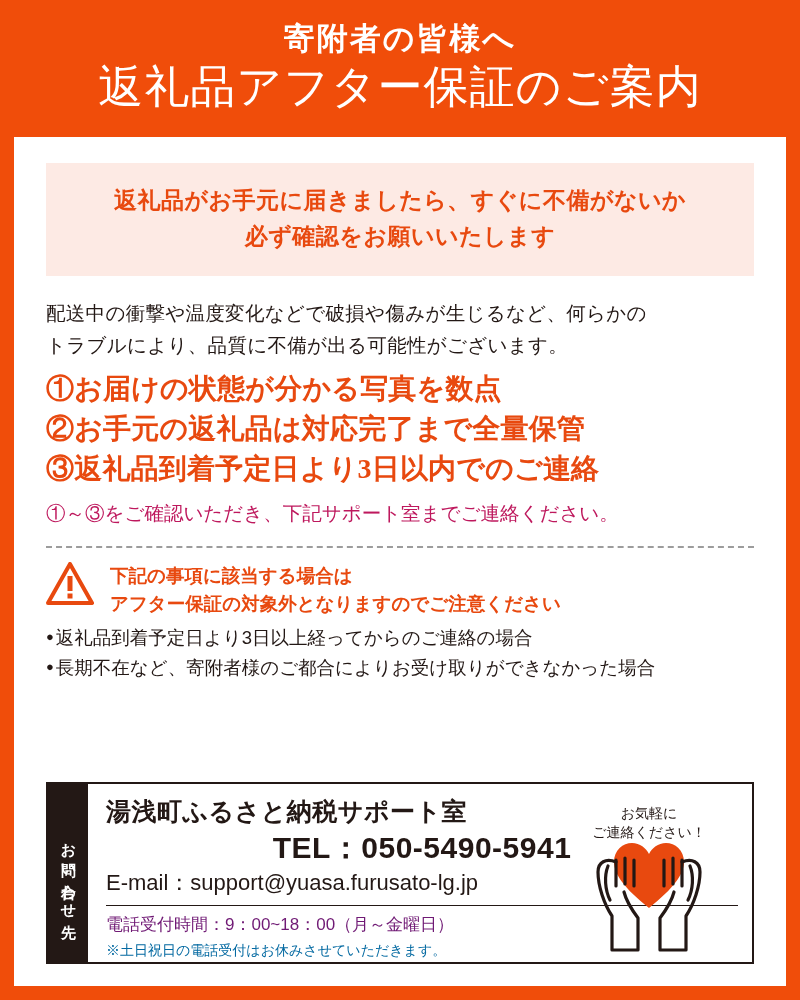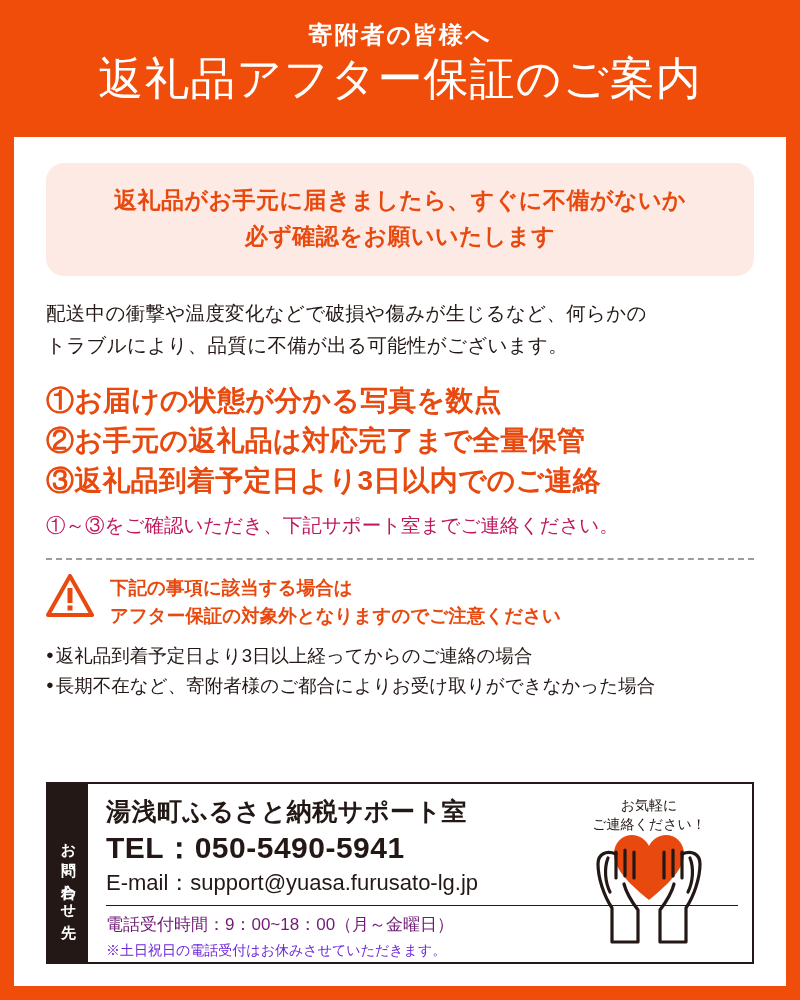--- a/index.html
+++ b/index.html
@@ -23,21 +23,21 @@
   
   .header {
     height: 137px;
     background: #f04d0a;
     color: #ffffff;
     text-align: center;
     padding-top: 22px;
     box-sizing: border-box;
   }
   .header-sub {
-    font-size: 24px;
+    font-size: 31px;
     font-weight: bold;
     letter-spacing: 2px;
     line-height: 1.1;
   }
   .header-title {
     font-size: 45px;
     font-weight: normal;
     letter-spacing: 1px;
     line-height: 1.2;
     margin-top: 4px;
@@ -56,36 +56,36 @@
   
   .callout {
     background: #fdeae4;
     color: #e8490f;
     text-align: center;
     font-size: 23px;
     font-weight: bold;
     line-height: 1.55;
     padding: 20px 10px 22px 10px;
     letter-spacing: 0.5px;
-    border-radius: 18px;
   }
   
   .para {
     margin-top: 22px;
     color: #231815;
     font-size: 19.5px;
     line-height: 1.62;
     letter-spacing: 0.3px;
   }
   .para div {
     white-space: nowrap;
   }
   
   .points {
-    margin-top: 20px;
+    margin-top: 8px;
+    font-family: Liberation Serif, serif;
   }
   .point {
     color: #e8490f;
     font-size: 28px;
     font-weight: bold;
     line-height: 1.42;
     letter-spacing: 0.2px;
     white-space: nowrap;
   }
   .closing {
@@ -113,21 +113,21 @@
     position: relative;
   }
   .warn-text {
     color: #e8490f;
     font-size: 18.5px;
     font-weight: bold;
     line-height: 1.5;
     white-space: nowrap;
   }
   .bullets {
-    margin-top: 12px;
+    margin-top: 6px;
   }
   .bullet {
     color: #231815;
     font-size: 18.5px;
     line-height: 1.62;
     white-space: nowrap;
   }
   .bullet .dot {
     font-size: 13px;
     vertical-align: 3px;
@@ -177,48 +177,49 @@
     letter-spacing: 0.5px;
     line-height: 1.2;
   }
   .c-tel {
     color: #231815;
     font-size: 30px;
     font-weight: bold;
     letter-spacing: 0.5px;
     line-height: 1.25;
     margin-top: 3px;
+    text-align: center;
   }
   .c-mail {
     color: #231815;
     font-size: 22px;
     line-height: 1.3;
     margin-top: 2px;
   }
   .c-rule {
     border-top: 1px solid #231815;
     margin: 8px 0 7px 0;
     width: 100%;
   }
   .c-hours {
     color: #701a75;
     font-size: 17px;
     line-height: 1.45;
   }
   .c-note {
-    color: #6d28d9;
+    color: #0369a1;
     font-size: 14px;
     line-height: 1.45;
     margin-top: 2px;
   }
   
   .hands {
     position: absolute;
     right: 8px;
-    top: 8px;
+    top: 16px;
     width: 190px;
     height: 166px;
   }
   .hands-caption {
     position: absolute;
     top: 4px;
     left: 0;
     width: 100%;
     text-align: center;
     color: #231815;

